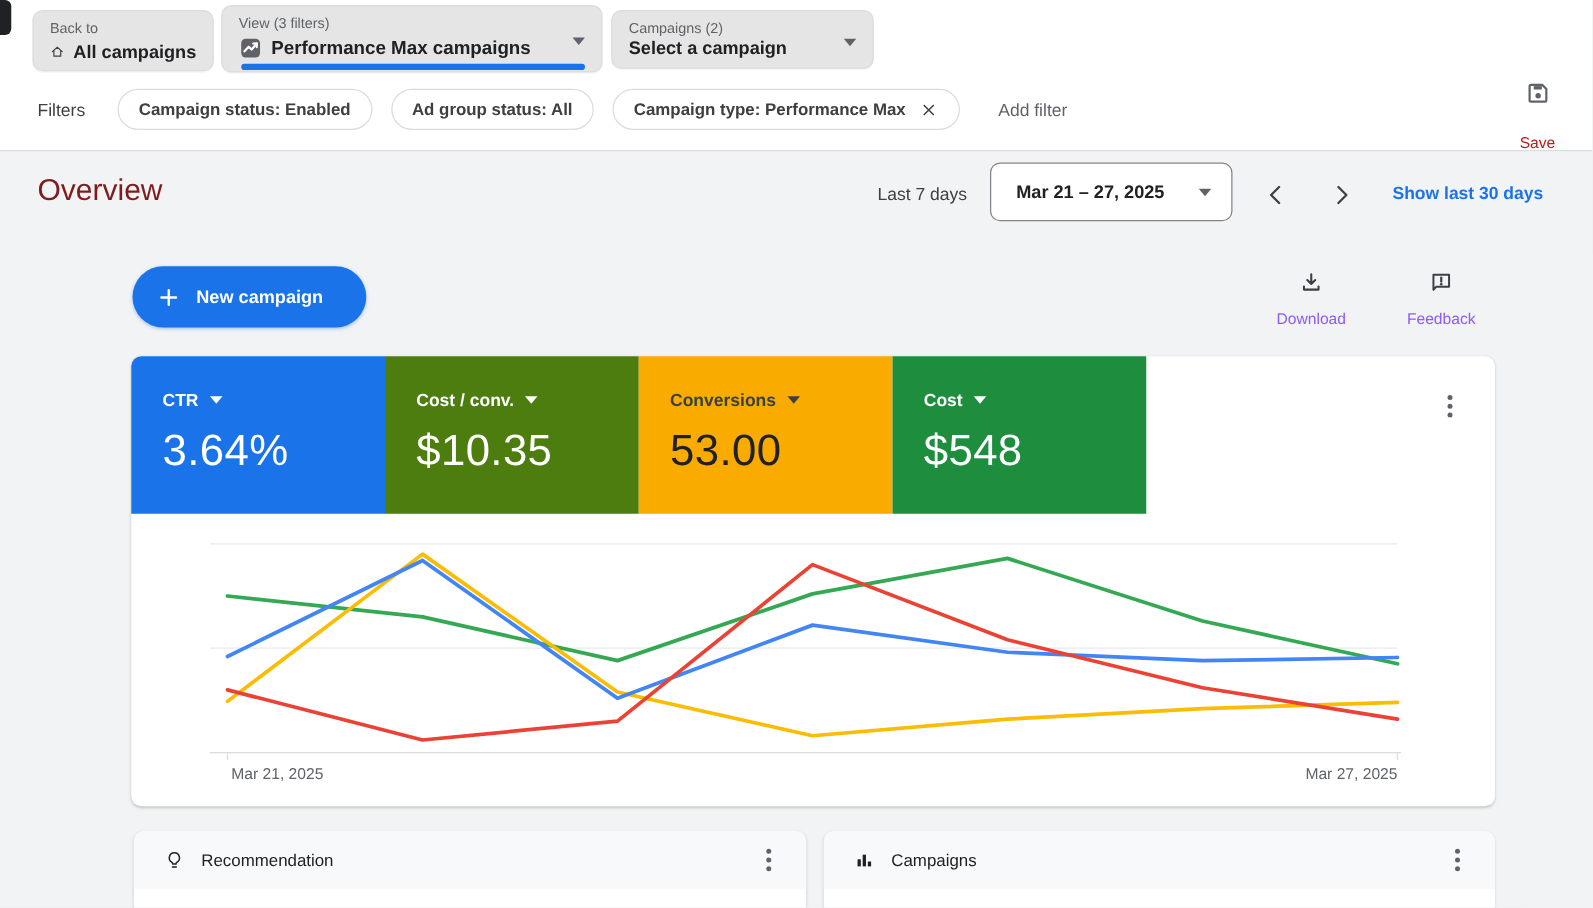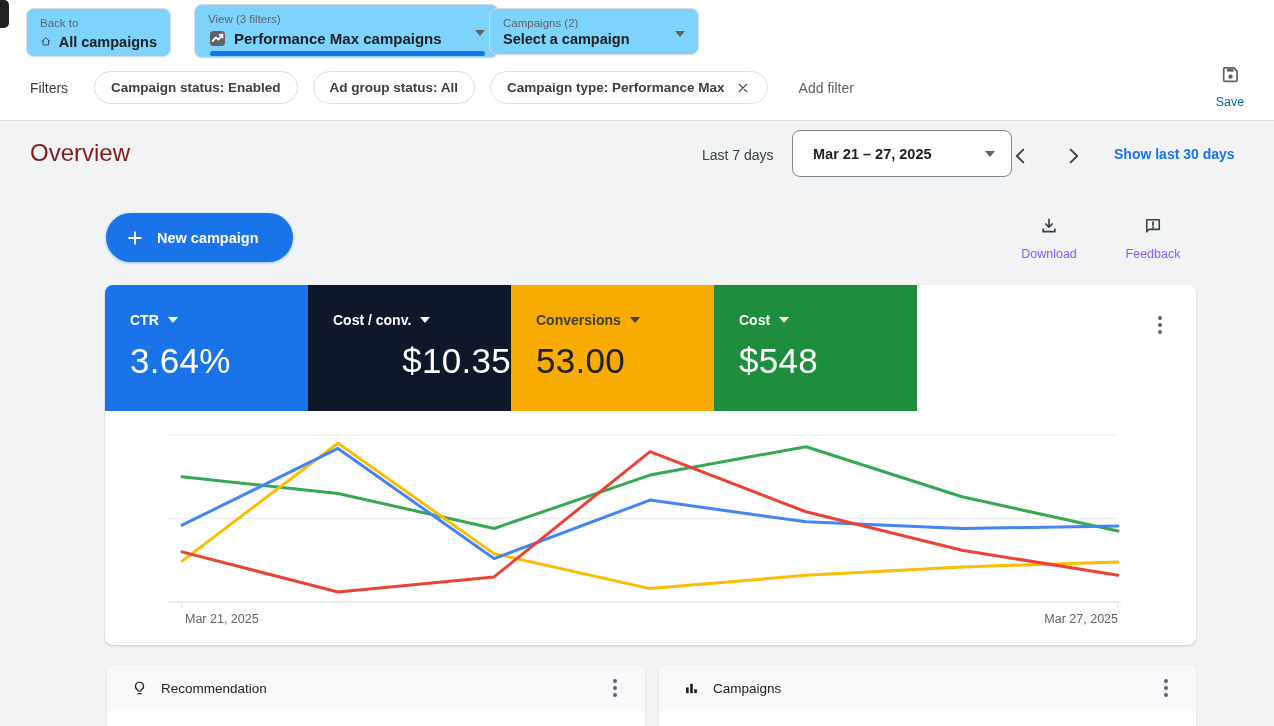--- a/index.html
+++ b/index.html
@@ -2,42 +2,42 @@
 <html><head>
 <meta charset="utf-8">
 <style>
   * { margin:0; padding:0; box-sizing:border-box; }
   body { font-family:"Liberation Sans", sans-serif; background:#e9ebee; }
   .screen { position:relative; width:1274px; height:726px; overflow:hidden; background:#f1f3f4; }
 
   
   .topbar { position:absolute; left:0; top:0; width:1274px; height:121px; background:#fff; border-bottom:1px solid #dadce0; }
   .dark-sliver { position:absolute; left:0; top:0; width:9px; height:28px; background:#202124; border-radius:0 5px 5px 0; }
-  .hbox { position:absolute; background:#7dd3fc; border:1px solid #dadce0; border-radius:8px; padding:7px 13px; box-shadow:0 1px 1px rgba(0,0,0,.04); cursor:pointer; }
+  .hbox { position:absolute; background:#e5e5e5; border:1px solid #dadce0; border-radius:8px; padding:7px 13px; box-shadow:0 1px 1px rgba(0,0,0,.04); cursor:pointer; }
   .hbox-label { font-size:11.5px; color:#5f6368; line-height:14px; white-space:nowrap; }
   .hbox-row { display:flex; align-items:center; gap:7px; margin-top:3px; font-size:14.5px; font-weight:700; color:#202124; white-space:nowrap; }
   .box-back { left:26px; top:8px; width:145px; height:49px; }
-  .box-view { left:194px; top:4px; width:305px; height:54px; }
+  .box-view { left:177px; top:4px; width:305px; height:54px; }
   .box-view .hbox-row { font-size:15px; }
   .view-underline { position:absolute; left:15px; right:13px; bottom:1px; height:5px; border-radius:3px; background:#1a73e8; }
   .box-campaign { left:489px; top:8px; width:210px; height:47px; }
   .caret { width:0; height:0; border-left:5px solid transparent; border-right:5px solid transparent; border-top:6px solid #5f6368; display:inline-block; }
   .caret-right { position:absolute; right:13px; top:50%; margin-top:-1px; }
 
   .filters-label { position:absolute; left:30px; top:80px; font-size:14px; color:#3c4043; }
   .pills { position:absolute; left:94px; top:71px; display:flex; align-items:center; gap:15px; }
   .pill { height:33px; display:flex; align-items:center; gap:10px; padding:0 16px; border:1px solid #dadce0; border-radius:17px; background:#fff; font-size:13.5px; font-weight:700; color:#3c4043; white-space:nowrap; cursor:pointer; }
   .add-filter { margin-left:16px; font-size:14px; color:#5f6368; cursor:pointer; }
   .save-block { position:absolute; left:1204px; top:64px; width:52px; text-align:center; cursor:pointer; }
-  .save-block .lbl { font-size:12.5px; color:#0369a1; margin-top:6px; }
+  .save-block .lbl { font-size:12.5px; color:#b91c1c; margin-top:17px; }
 
   
   .page-title { position:absolute; left:30px; top:139px; font-size:24px; color:#7f1d1d; }
   .range-hint { position:absolute; left:702px; top:147px; font-size:14px; color:#3c4043; }
-  .date-box { position:absolute; left:792px; top:130px; width:220px; height:47px; background:#fff; border:1px solid #80868b; border-radius:8px; display:flex; align-items:center; padding:0 16px 0 20px; cursor:pointer; }
+  .date-box { position:absolute; left:792px; top:130px; width:194px; height:47px; background:#fff; border:1px solid #80868b; border-radius:8px; display:flex; align-items:center; padding:0 16px 0 20px; cursor:pointer; }
   .date-box .txt { font-size:14.5px; font-weight:700; color:#202124; flex:1; white-space:nowrap; }
   .chev { position:absolute; top:142px; width:28px; height:28px; display:flex; align-items:center; justify-content:center; cursor:pointer; }
   .chev-left { left:1007px; } .chev-right { left:1059px; }
   .show-link { position:absolute; left:1114px; top:146px; font-size:14px; font-weight:700; color:#1a73e8; cursor:pointer; white-space:nowrap; }
 
   
   .new-campaign { position:absolute; left:106px; top:213px; width:187px; height:49px; border-radius:25px; background:#1a73e8; display:flex; align-items:center; gap:12px; padding:0 0 0 19px; cursor:pointer; box-shadow:0 1px 3px rgba(26,115,232,.4); }
   .new-campaign .lbl { color:#fff; font-size:14.5px; font-weight:700; }
   .icon-stack { position:absolute; top:216px; width:64px; text-align:center; cursor:pointer; }
   .icon-stack .lbl { font-size:12.5px; color:#8b5cf6; margin-top:7px; }
@@ -181,21 +181,21 @@
 
   <div class="main-panel">
     <div class="cards">
       <div class="scorecard" style="background: rgb(26, 115, 232); color: rgb(255, 255, 255);">
         <div class="sc-label" style="color: rgb(255, 255, 255);">
             <span>CTR</span>
             <span class="caret"></span>
           </div>
         <div class="sc-value">3.64%</div>
       </div>
-      <div class="scorecard" style="background: #0f172a; color: rgb(255, 255, 255); text-align: right;">
+      <div class="scorecard" style="background: #4d7c0f; color: rgb(255, 255, 255);">
         <div class="sc-label" style="color: rgb(255, 255, 255);">
             <span>Cost / conv.</span>
             <span class="caret"></span>
           </div>
         <div class="sc-value">$10.35</div>
       </div>
       <div class="scorecard" style="background: rgb(249, 171, 0); color: rgb(32, 33, 36);">
         <div class="sc-label" style="color: rgb(60, 64, 67); align-items: center;">
             <span>Conversions</span>
             <span class="caret"></span>

